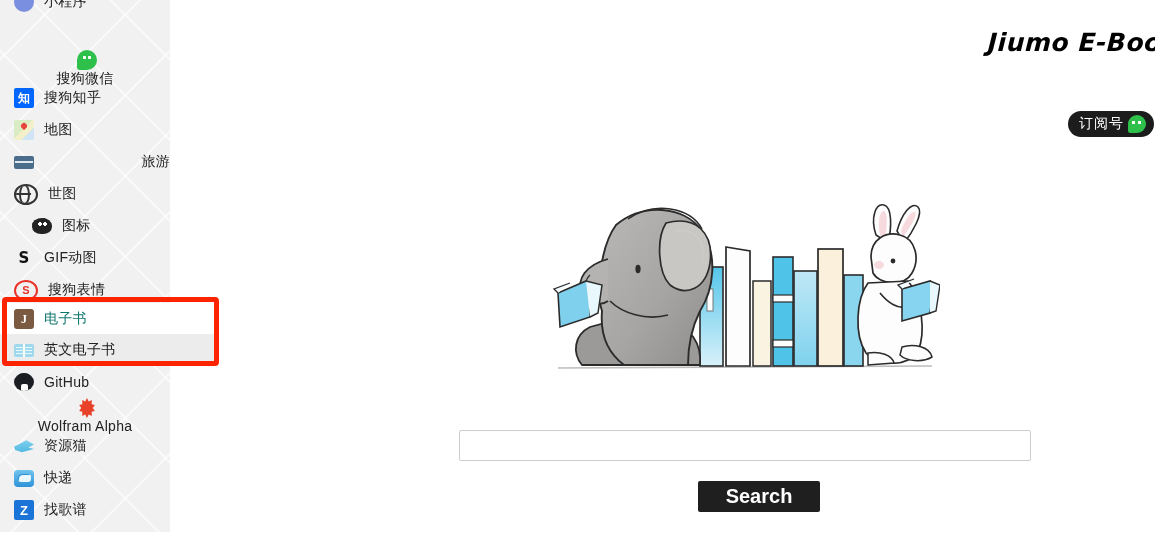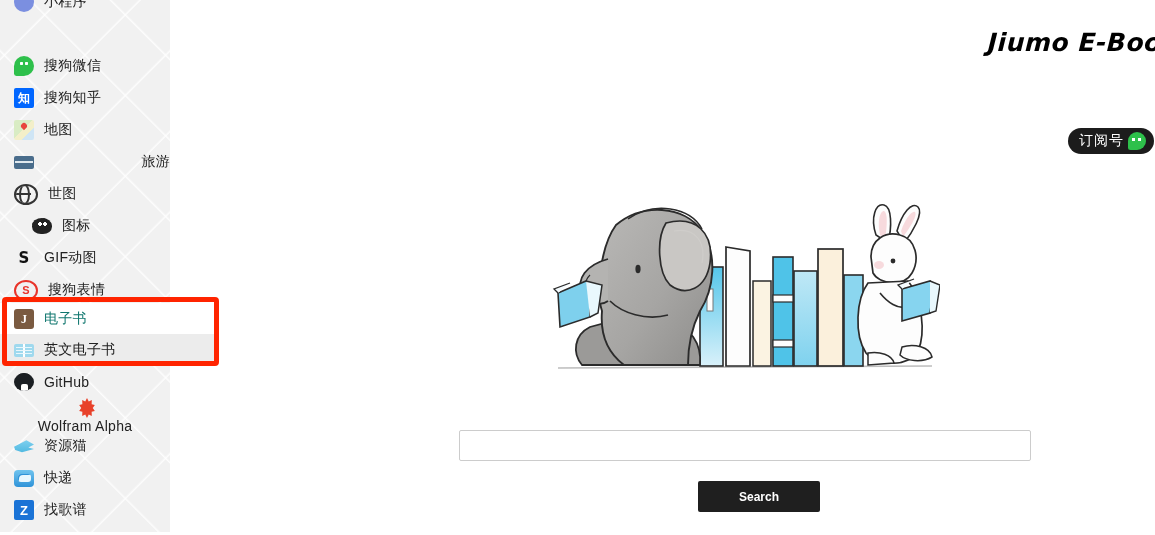--- a/index.html
+++ b/index.html
@@ -193,21 +193,20 @@
     position: absolute;
     left: 898px;
     top: 111px;
     height: 26px;
     background: #1c1c1c;
     border-radius: 13px;
     display: flex;
     align-items: center;
     padding: 0 8px 0 11px;
     box-sizing: border-box;
-    margin-top: 17px;
   }
   #subscribe-label {
     color: #ffffff;
     font-size: 14px;
     letter-spacing: 1px;
     white-space: nowrap;
   }
   #subscribe-wechat {
     width: 18px; height: 18px; margin-left: 4px;
     background: #2ec04b; border-radius: 50% 50% 50% 14%;
@@ -246,36 +245,36 @@
   #search-button {
     position: absolute;
     left: 528px;
     top: 481px;
     width: 122px;
     height: 31px;
     background: #1f1f1f;
     color: #ffffff;
     border: none;
     border-radius: 2px;
-    font-size: 12px;
+    font-size: 20px;
     font-weight: bold;
     cursor: pointer;
     font-family: "Liberation Sans", sans-serif;
   }
 </style>
 </head>
 <body>
 
 <div id="sidebar">
 
 <div class="nav-item" style="top: -14px;">
       <span class="nav-icon ic-cut"></span>
       <span class="nav-label">小程序</span>
     </div>
-    <div class="nav-item" style="top: 50px;">
+    <div class="nav-item" style="top: 50px; flex-direction: column;">
       <span class="nav-icon ic-wechat"></span>
       <span class="nav-label">搜狗微信</span>
     </div>
     <div class="nav-item" style="top: 82px;">
       <span class="nav-icon ic-zhihu">知</span>
       <span class="nav-label">搜狗知乎</span>
     </div>
     <div class="nav-item" style="top: 114px;">
       <span class="nav-icon ic-map"></span>
       <span class="nav-label">地图</span>

